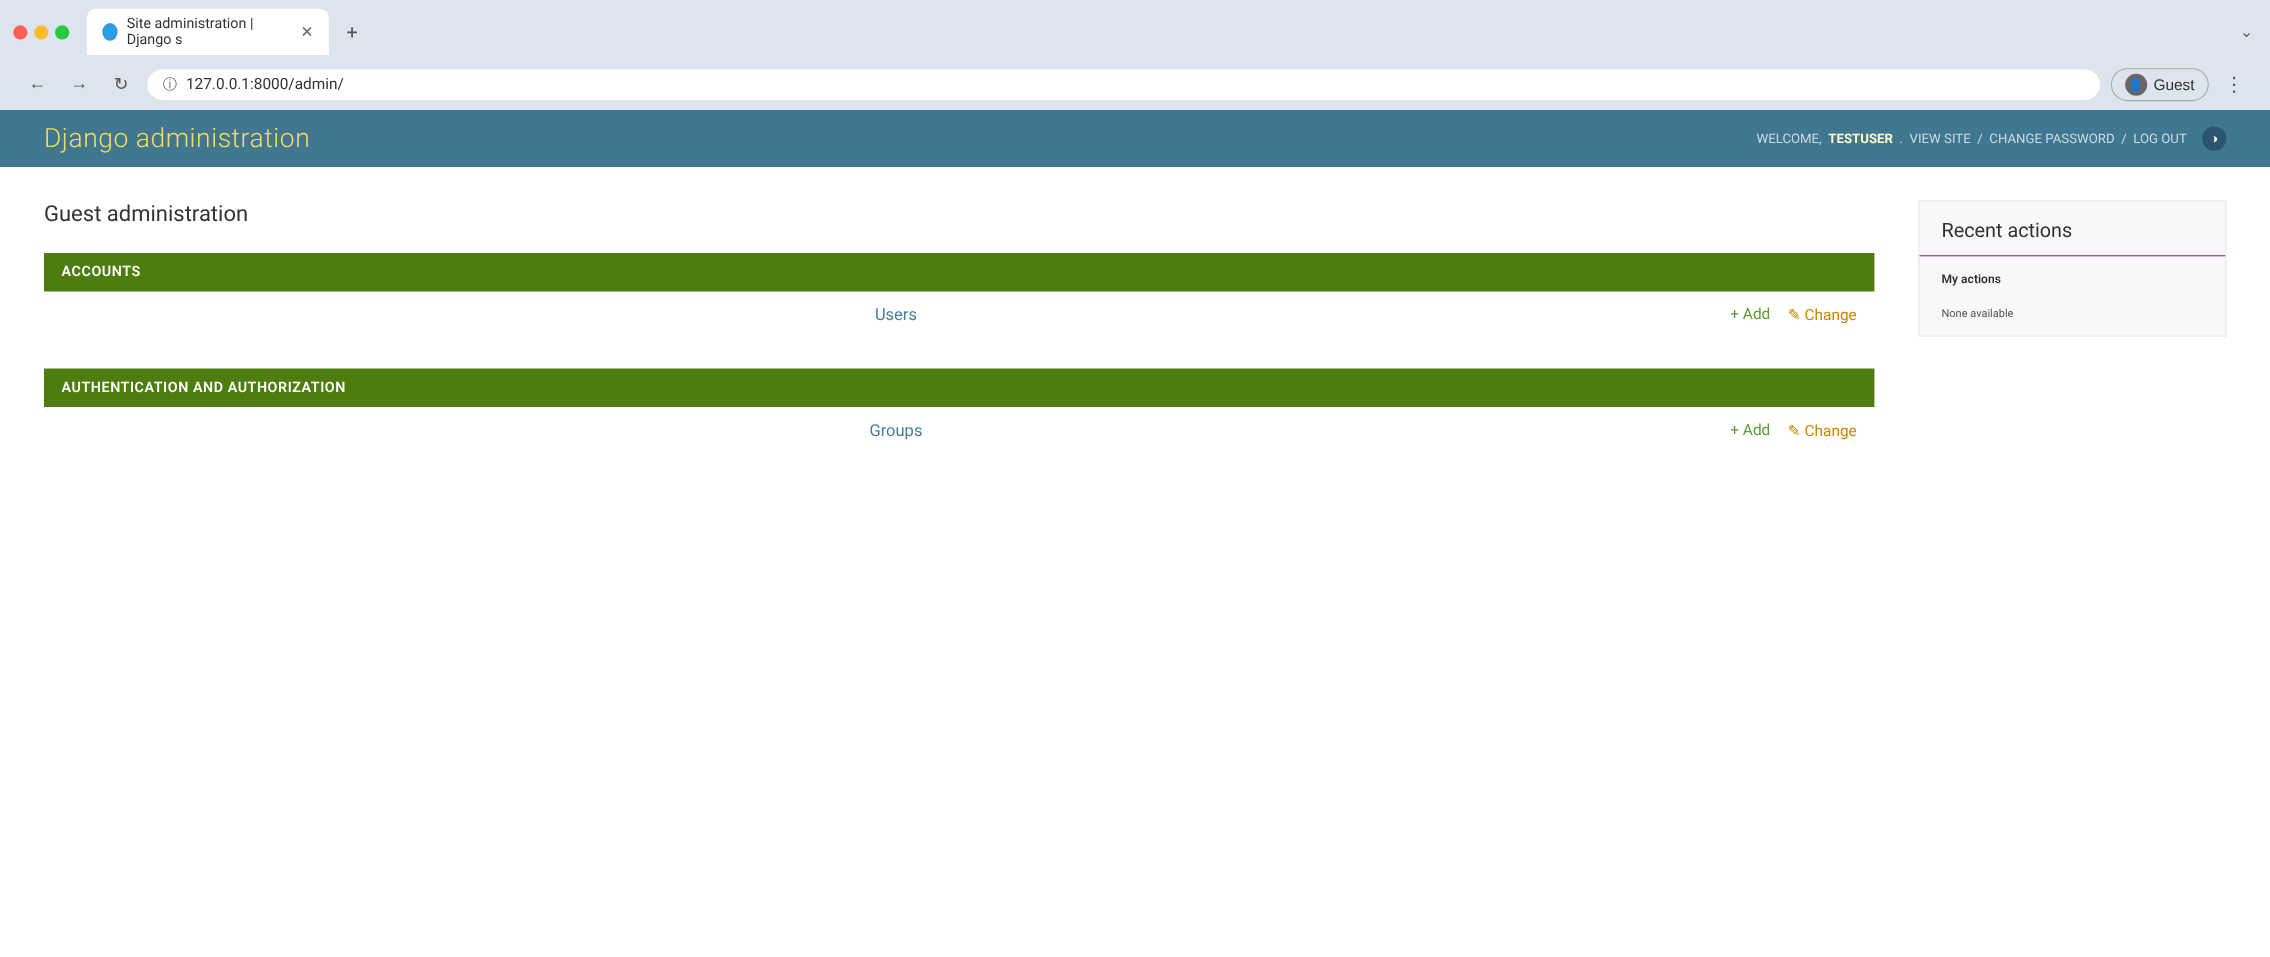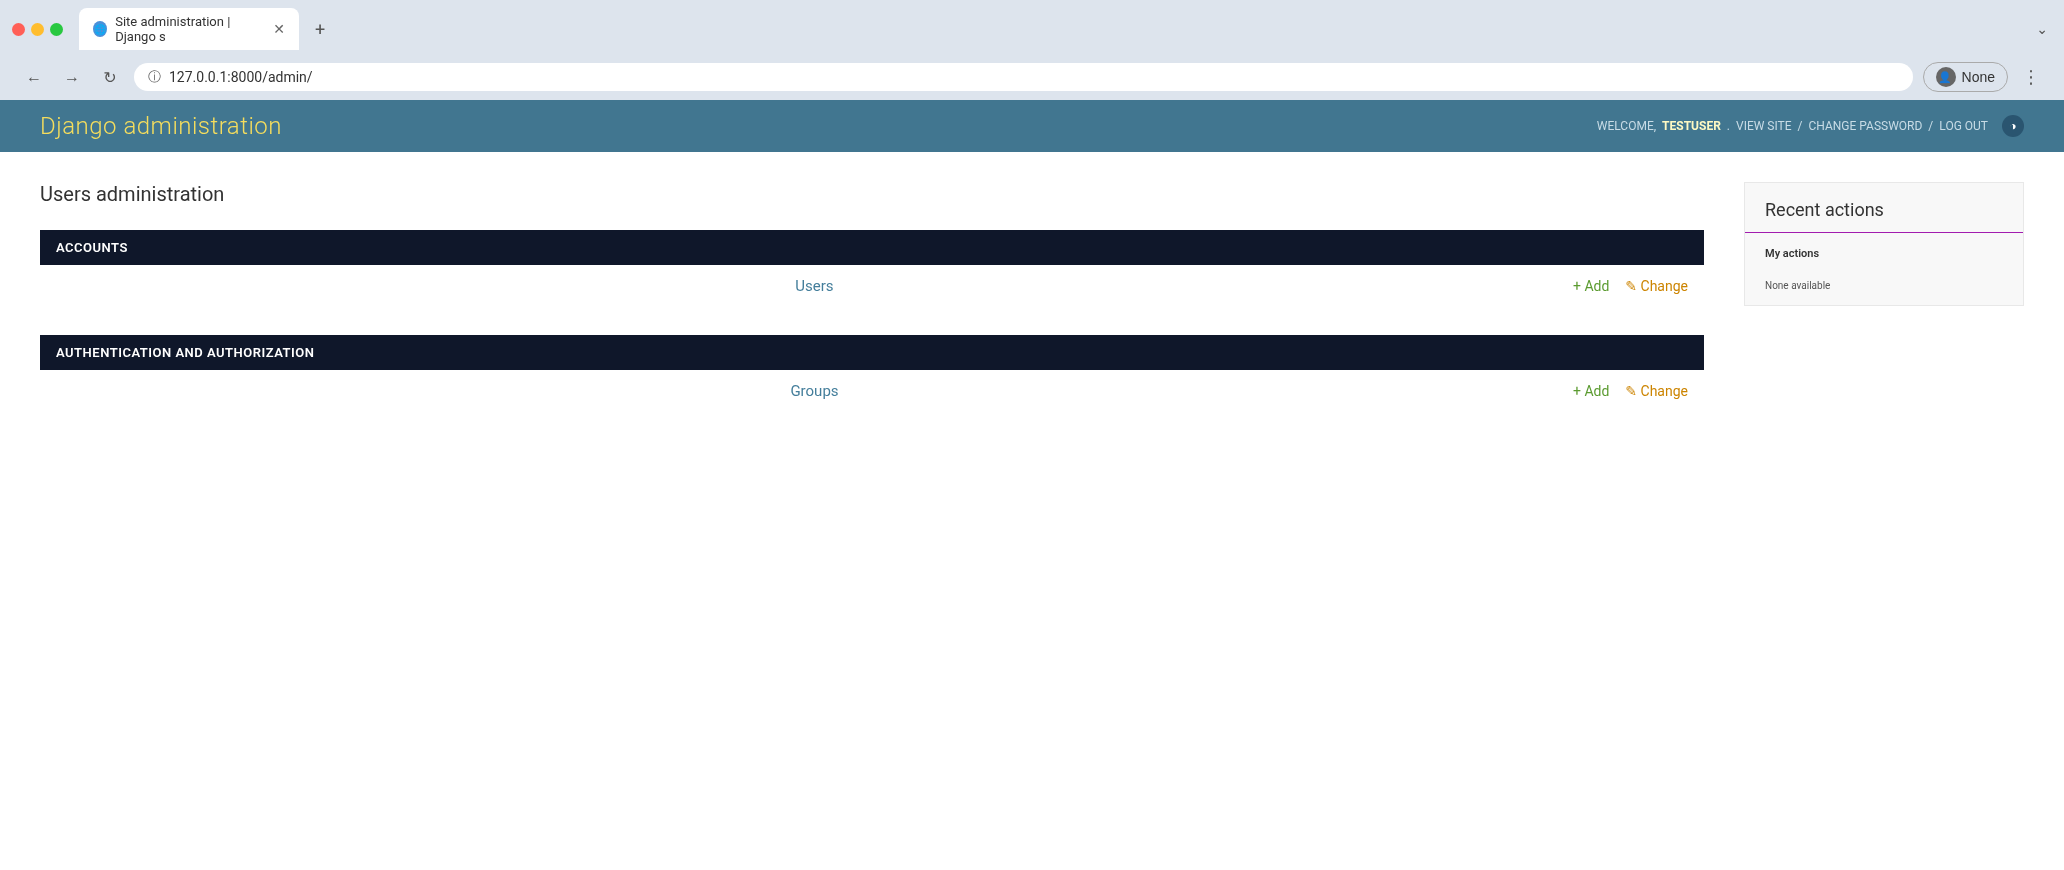--- a/index.html
+++ b/index.html
@@ -204,21 +204,21 @@
       color: #333;
       font-weight: 400;
       margin-bottom: 24px;
     }
 
     
     .module {
       margin-bottom: 28px;
     }
     .module-header {
-      background: #0f172a;
+      background: #4d7c0f;
       color: white;
       padding: 10px 16px;
       font-size: 13px;
       font-weight: 600;
       letter-spacing: 0.5px;
       text-transform: uppercase;
     }
     .module-row {
       display: flex;
       align-items: center;
@@ -306,21 +306,21 @@
   <div class="browser-toolbar">
     <button class="nav-btn">←</button>
     <button class="nav-btn">→</button>
     <button class="nav-btn">↻</button>
     <div class="address-bar">
       <span class="address-icon">ⓘ</span>
       <span>127.0.0.1:8000/admin/</span>
     </div>
     <button class="profile-btn">
       <div class="profile-icon">👤</div>
-      <span>None</span>
+      <span>Guest</span>
     </button>
     <button class="menu-btn">⋮</button>
   </div>
 </div>
 
 <div class="django-page">
 
   <div class="django-header">
     <div class="django-title">Django administration</div>
     <div class="django-user-bar">
@@ -332,21 +332,21 @@
       <a>CHANGE PASSWORD</a>
       <span>/</span>
       <a>LOG OUT</a>
       <div class="theme-toggle">◑</div>
     </div>
   </div>
 
   <div class="django-content">
 
     <div class="django-main">
-      <h1 class="page-heading">Users administration</h1>
+      <h1 class="page-heading">Guest administration</h1>
 
       <div class="module">
         <div class="module-header">
           <span>ACCOUNTS</span>
         </div>
         <div class="module-row">
           <a class="model-name">Users</a>
           <div class="model-actions">
             <a class="action-link add">+ Add</a>
             <a class="action-link change">✎ Change</a>

